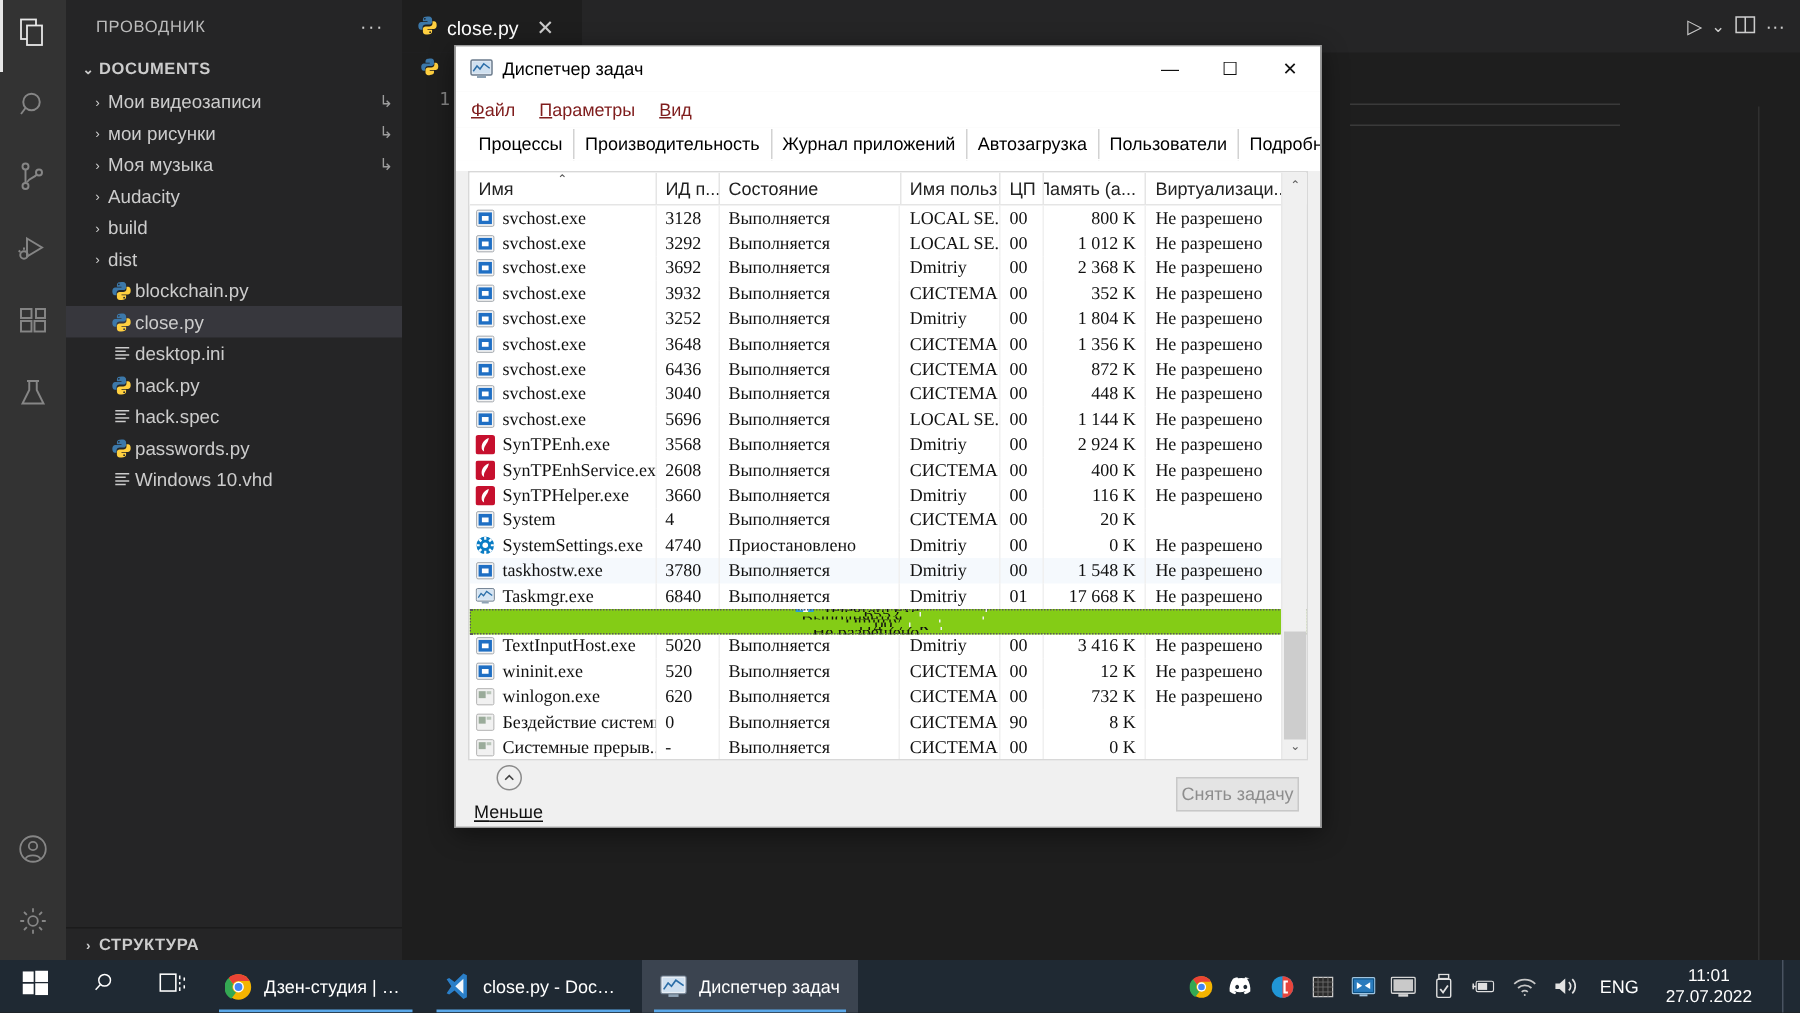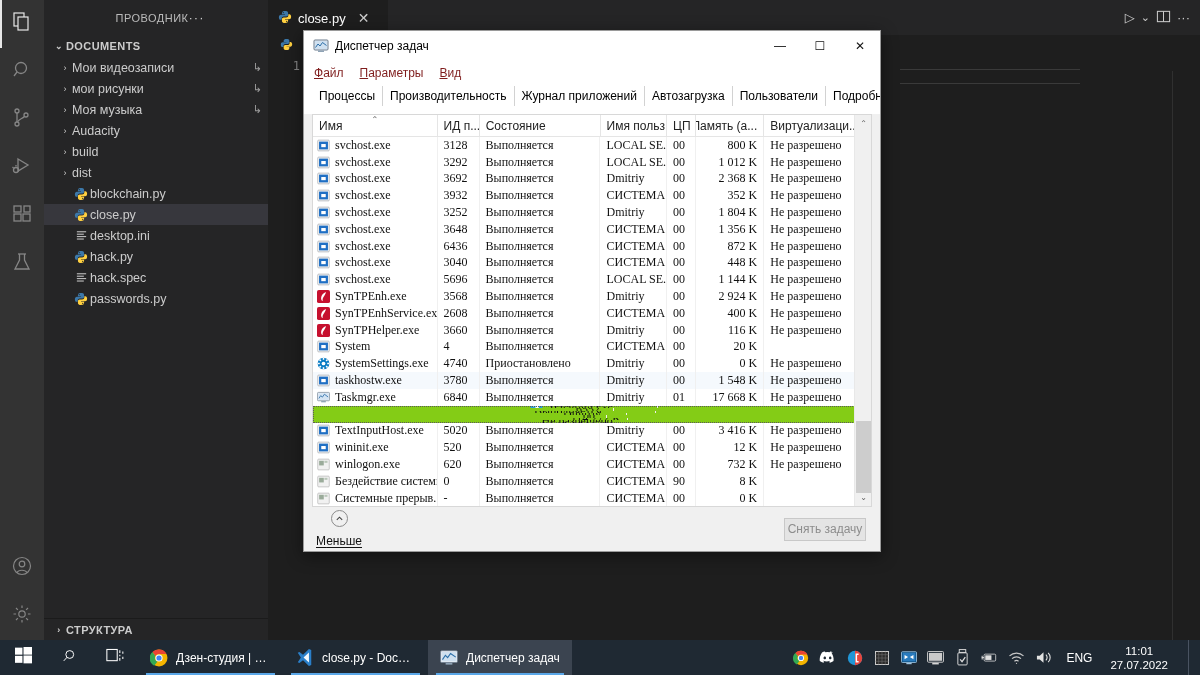--- a/index.html
+++ b/index.html
@@ -46,21 +46,21 @@
     color: #cccccc;
     flex: none;
     display: flex; flex-direction: column;
     position: relative;
   }
   #sidebar-title {
     height: 35px; display: flex; align-items: center;
     padding: 0 8px 0 20px;
     font-size: 11px; letter-spacing: .5px;
     color: #bbbbbb; text-transform: uppercase;
-    justify-content: center;
+    justify-content: space-between;
   }
   #sidebar-title .dots { letter-spacing: 1px; font-size: 13px; color: #cccccc; padding-right: 4px;}
   .section-header {
     height: 22px; display: flex; align-items: center;
     font-size: 11px; font-weight: bold; letter-spacing: .4px;
     color: #cccccc; padding-left: 8px; text-transform: uppercase;
   }
   .chev { width: 14px; display:inline-block; text-align:center; font-size: 9px; color: #cccccc;}
   .tree { flex: 1 1 auto; overflow: hidden; }
   .row {
@@ -456,20 +456,33 @@
         <div class="row">
           <span style="display:inline-block;width:14px;flex:none"></span>
           <span class="twisty"></span>
           <span class="ficon">
             <svg width="14" height="14" viewBox="0 0 16 16">
               <path d="M7.9 1.2c-1.9 0-3.4.5-3.4 2.2v1.4h3.5v.5H3.2c-1.2 0-2.2 1-2.2 2.9s.8 3 2 3h1.2V9.6c0-1.3 1.2-2.3 2.5-2.3h2.8c1.1 0 2-.9 2-2V3.4c0-1.2-1-2.1-2.2-2.2H7.9zM6 2.2c.4 0 .7.3.7.7s-.3.7-.7.7-.7-.3-.7-.7.3-.7.7-.7z" fill="#3c78a9"></path>
               <path d="M8.1 14.8c1.9 0 3.4-.5 3.4-2.2v-1.4H8v-.5h4.8c1.2 0 2.2-1 2.2-2.9s-.8-3-2-3h-1.2v1.6c0 1.3-1.2 2.3-2.5 2.3H6.5c-1.1 0-2 .9-2 2v2c0 1.2 1 2.1 2.2 2.2h1.4zM10 13.8c-.4 0-.7-.3-.7-.7s.3-.7.7-.7.7.3.7.7-.3.7-.7.7z" fill="#ffd040"></path>
             </svg>
           </span>
           <span class="lbl">passwords.py</span>
+        </div>
+        <div class="row">
+          <span style="display:inline-block;width:14px;flex:none"></span>
+          <span class="twisty"></span>
+          <span class="ficon">
+            <svg width="13" height="13" viewBox="0 0 14 14" fill="none" stroke="#cccccc" stroke-width="1.1">
+              <line x1="2" y1="3" x2="12" y2="3"></line>
+              <line x1="2" y1="5.6" x2="9.5" y2="5.6"></line>
+              <line x1="2" y1="8.2" x2="12" y2="8.2"></line>
+              <line x1="2" y1="10.8" x2="9.5" y2="10.8"></line>
+            </svg>
+          </span>
+          <span class="lbl">Windows 10.vhd</span>
         </div>
       </div>
     <div id="outline-header">
       <span class="chev">›</span>
       <span>СТРУКТУРА</span>
     </div>
   </div>
 
   <div id="editorarea">
     <div id="tabbar">

